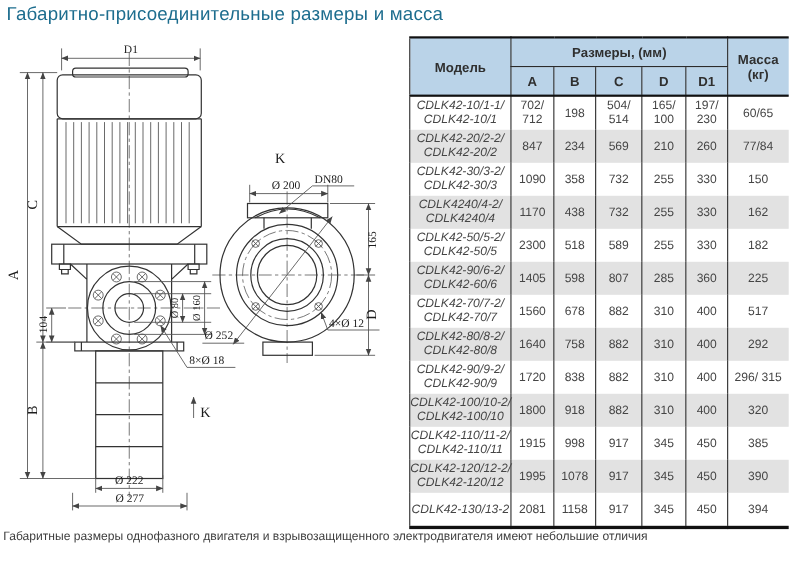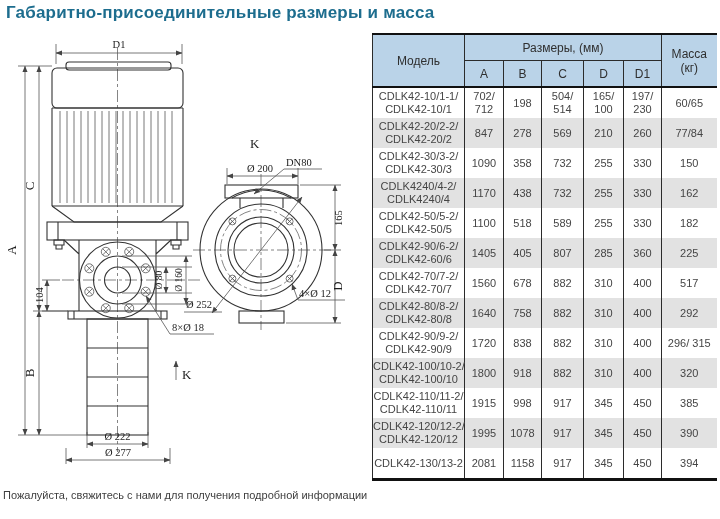--- a/index.html
+++ b/index.html
@@ -2,48 +2,48 @@
 <html><head>
 <meta charset="utf-8">
 <style>
   html,body { margin:0; padding:0; }
   body {
     width:720px; height:519px; position:relative; overflow:hidden;
     background:#ffffff; font-family:"Liberation Sans", sans-serif;
   }
   .page-title {
     position:absolute; top:3px; left:6px;
-    font-size:17px; font-weight:bold; color:#1d6d8e; letter-spacing:0.2px;
+    font-size:17px; font-weight:normal; color:#1d6d8e; letter-spacing:0.2px;
   }
   
   .drawing { position:absolute; left:0; top:28px; width:372px; height:452px; }
   .ol { stroke:#333; fill:none; stroke-width:1.1; }
   .tl { stroke:#555; fill:none; stroke-width:0.8; }
   .cl { stroke:#666; fill:none; stroke-width:0.8; stroke-dasharray:12 3 3 3; }
   .drawing text { fill:#1d1d1d; font-family:"Liberation Serif", serif; font-size:10.5px; }
   .drawing text.big { font-size:13px; }
   .drawing text.small { font-size:9.5px; }
   
   .tablewrap { position:absolute; left:372px; top:33px; }
   table.dims {
     border-collapse:collapse; table-layout:fixed; width:344px;
     border-top:2px solid #111; border-bottom:3px solid #111;
   }
   table.dims th, table.dims td { border-left:1.5px solid #2b2b2b; }
   table.dims thead th {
-    background:#bad3e8; font-weight:normal; font-size:12px; color:#2f2f2f;
+    background:#bad3e8; font-weight:bold; font-size:12px; color:#2f2f2f;
     height:25px; text-align:center; vertical-align:middle; padding:0;
   }
   table.dims thead { border-bottom:2px solid #111; }
   th.dims-span { border-bottom:1.5px solid #2b2b2b; }
   table.dims tbody td {
     font-size:11px; color:#454545; text-align:center; vertical-align:middle;
     height:30px; line-height:1.15; padding:0;
   }
-  td.model { text-align:left; padding:0 1px 0 3px; font-size:9.5px; color:#4a4a4a; }
+  td.model { text-align:left; padding:0 1px 0 3px; font-size:9.5px; color:#4a4a4a;font-style:italic; }
   td.model div { white-space:nowrap; }
   table.dims tbody tr:nth-child(even) { background:#e2e2e2; }
   
   .footer { position:absolute; left:3px; top:482px; font-size:11px; color:#3e3e3e; }
   .footer .l2 { margin-top:7px; }
   
   .watermark {
     position:absolute; right:5px; top:479px; display:flex; align-items:center;
     color:#e3e6e8; font-weight:bold; font-size:27px; line-height:1; gap:3px;margin-top:47px;
   }
@@ -222,21 +222,21 @@
         <td>165/ 100</td>
         <td>197/ 230</td>
         <td>60/65</td>
       </tr>
       <tr>
         <td class="model">
             <div>CDLK42-20/2-2/</div>
             <div>CDLK42-20/2</div>
           </td>
         <td>847</td>
-        <td>278</td>
+        <td>234</td>
         <td>569</td>
         <td>210</td>
         <td>260</td>
         <td>77/84</td>
       </tr>
       <tr>
         <td class="model">
             <div>CDLK42-30/3-2/</div>
             <div>CDLK42-30/3</div>
           </td>
@@ -257,34 +257,34 @@
         <td>732</td>
         <td>255</td>
         <td>330</td>
         <td>162</td>
       </tr>
       <tr>
         <td class="model">
             <div>CDLK42-50/5-2/</div>
             <div>CDLK42-50/5</div>
           </td>
-        <td>1100</td>
+        <td>2300</td>
         <td>518</td>
         <td>589</td>
         <td>255</td>
         <td>330</td>
         <td>182</td>
       </tr>
       <tr>
         <td class="model">
             <div>CDLK42-90/6-2/</div>
             <div>CDLK42-60/6</div>
           </td>
         <td>1405</td>
-        <td>405</td>
+        <td>598</td>
         <td>807</td>
         <td>285</td>
         <td>360</td>
         <td>225</td>
       </tr>
       <tr>
         <td class="model">
             <div>CDLK42-70/7-2/</div>
             <div>CDLK42-70/7</div>
           </td>
@@ -364,21 +364,21 @@
         <td>917</td>
         <td>345</td>
         <td>450</td>
         <td>394</td>
       </tr>
     </tbody>
   </table>
 </div>
 
 <div class="footer">
-  <div class="l2">Пожалуйста, свяжитесь с нами для получения подробной информации</div>
+  <div class="l1">Габаритные размеры однофазного двигателя и взрывозащищенного электродвигателя имеют небольшие отличия</div>
 </div>
 
 <div class="watermark">
   <svg width="30" height="32" viewBox="0 0 30 32">
     <circle cx="7" cy="9" r="3.5" fill="#e3e6e8"></circle>
     <circle cx="18" cy="6.5" r="5" fill="#e3e6e8"></circle>
     <circle cx="6.5" cy="21" r="5" fill="#e3e6e8"></circle>
     <circle cx="19.5" cy="20" r="8" fill="#e3e6e8"></circle>
   </svg>
   <span>Avito</span>

